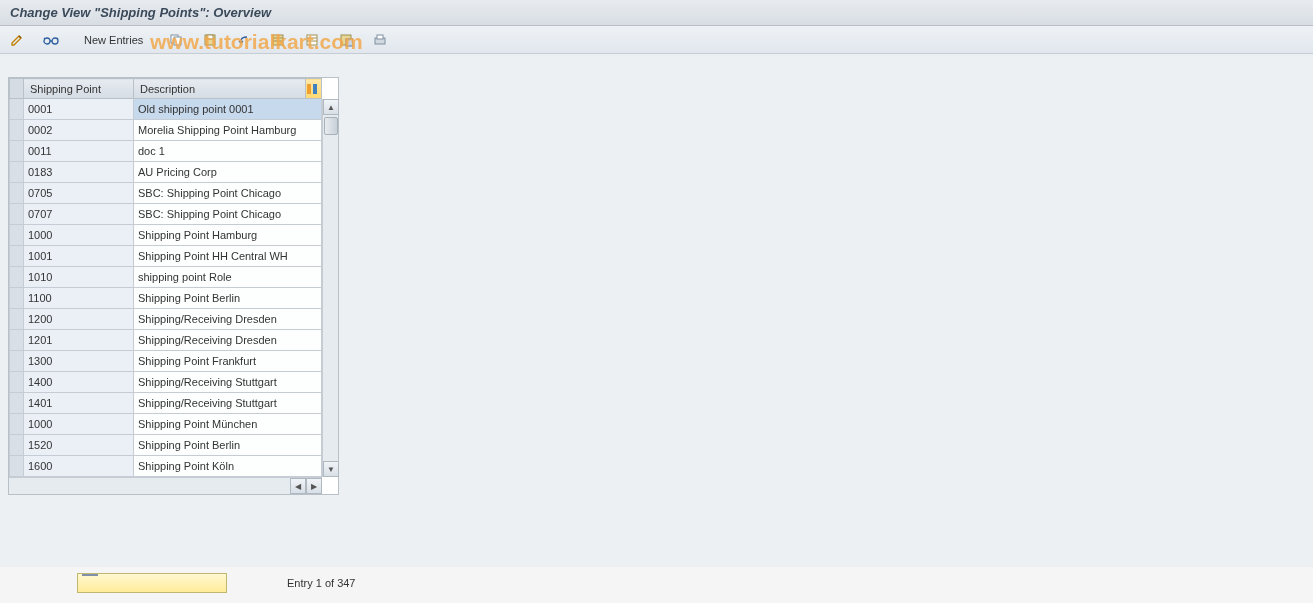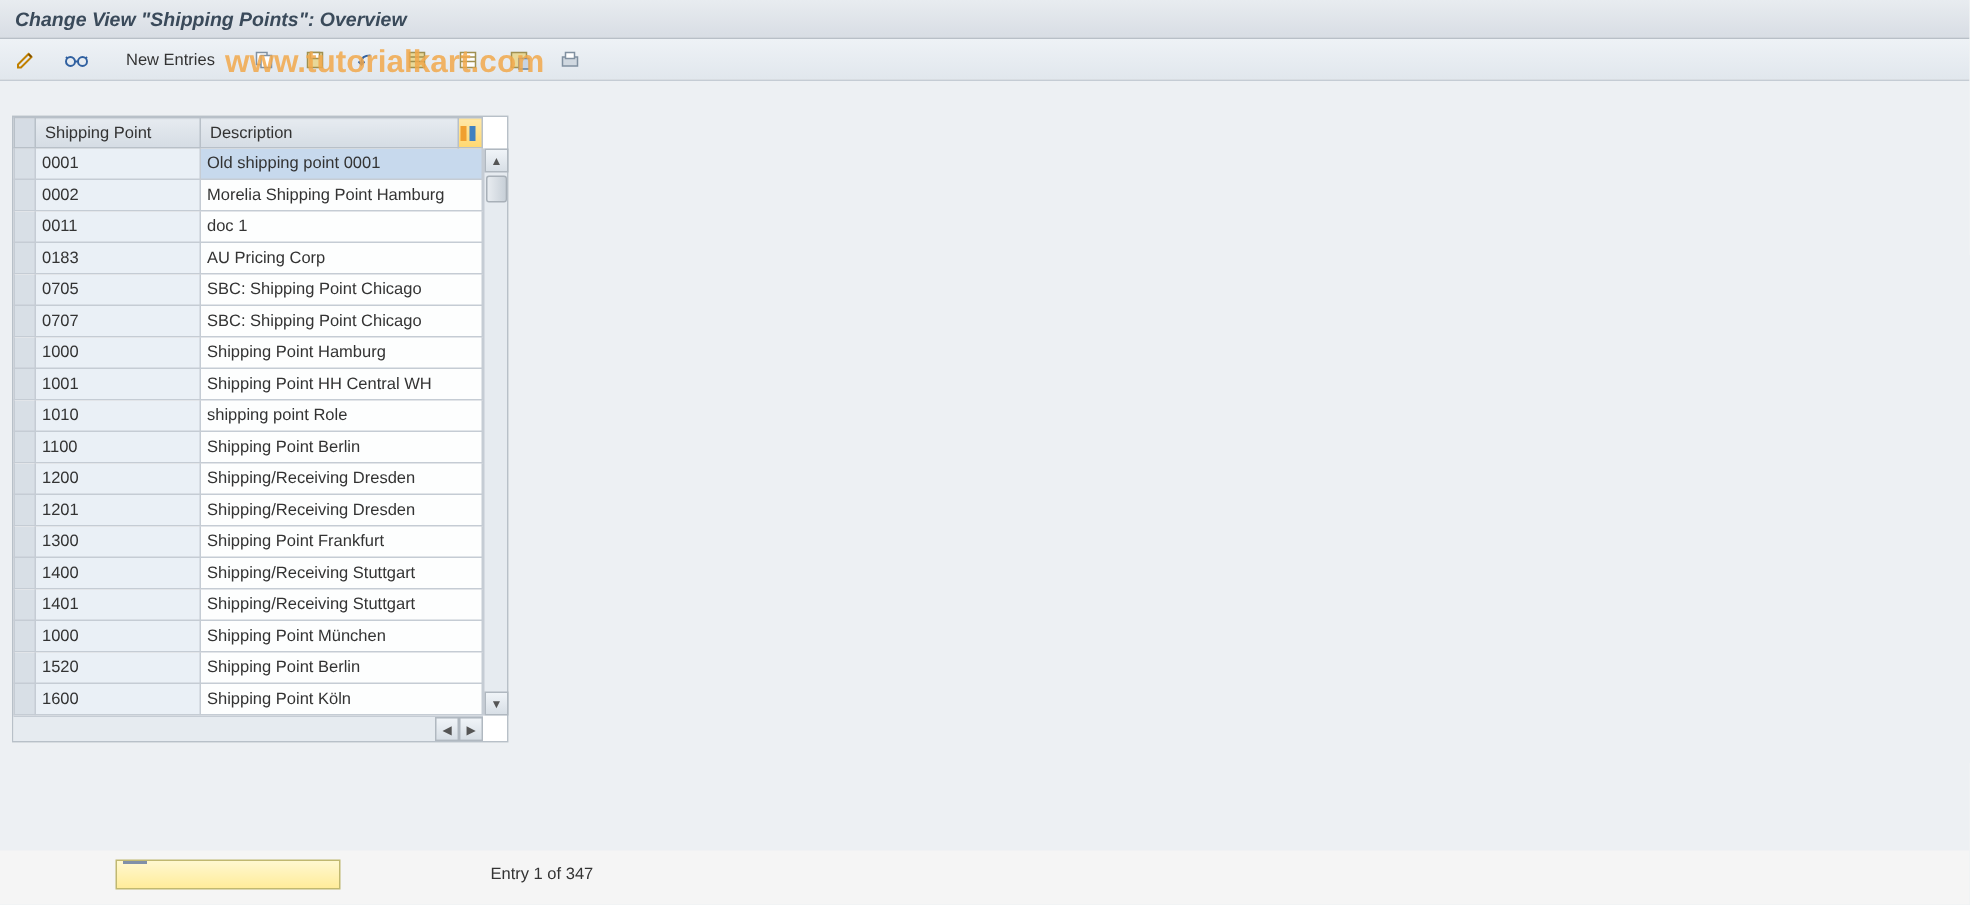--- a/index.html
+++ b/index.html
@@ -219,21 +219,20 @@
     .position-btn .icon-box {
       width: 16px;
       height: 14px;
       background: linear-gradient(to bottom, #c8d4e4, #a8b8d0);
       border: 1px solid #8090a8;
       display: inline-block;
     }
     .entry-status {
       color: #333;
       font-size: 11px;
-      margin-left: 40px;
     }
     svg { display: block; }
   </style>
 </head>
 <body>
 
 <div class="title-bar">
   <span class="title-text">Change View "Shipping Points": Overview</span>
 </div>
 

